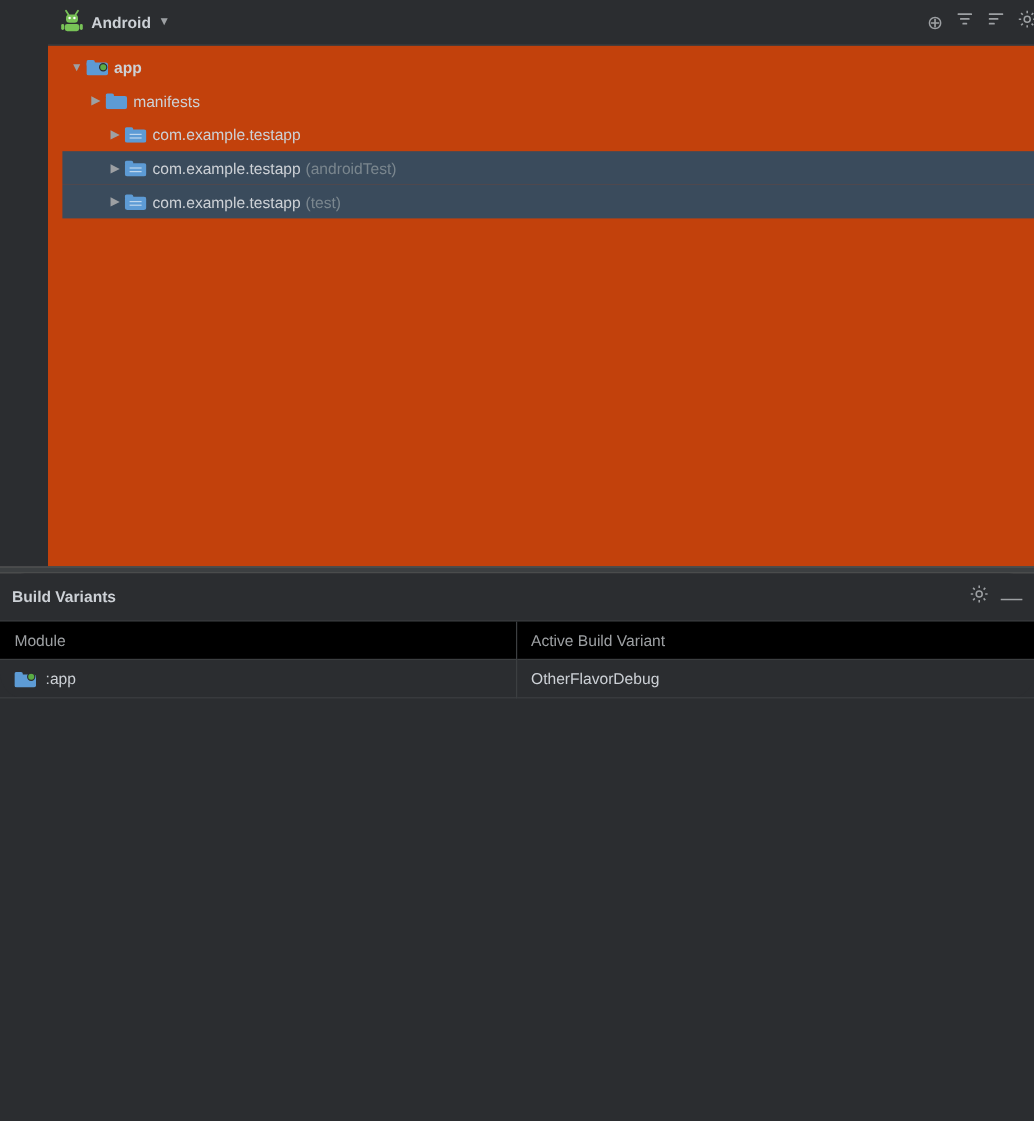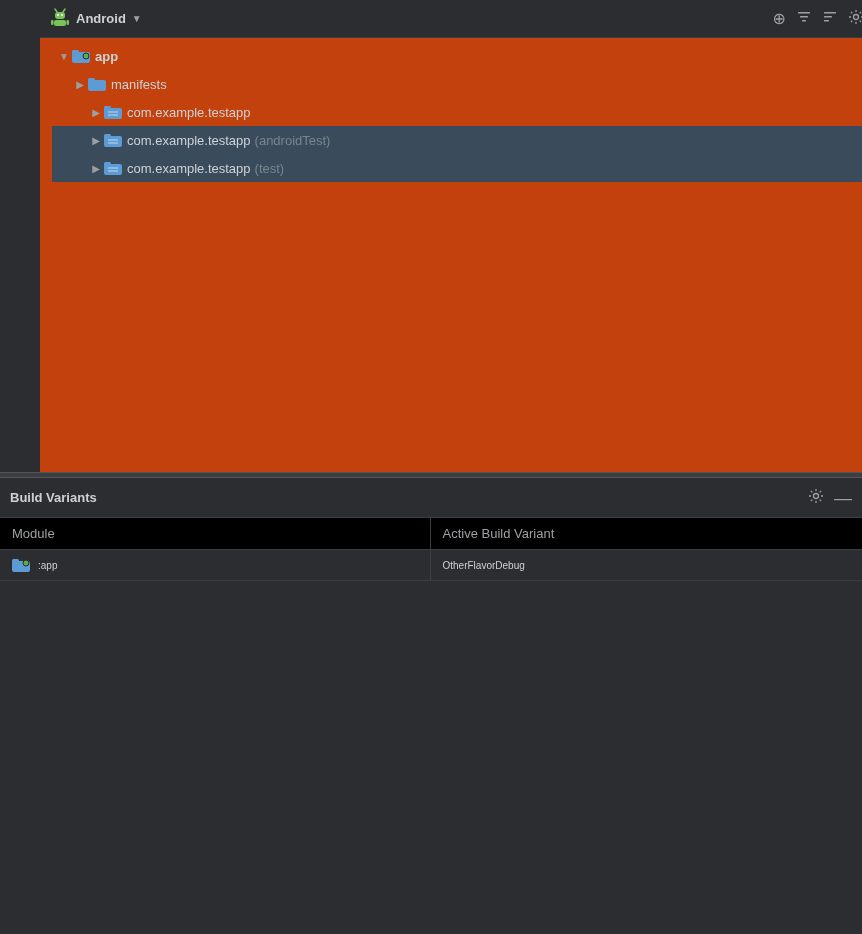--- a/index.html
+++ b/index.html
@@ -193,21 +193,21 @@
 
     .build-table th:last-child {
       border-right: none;
     }
 
     .build-table td {
       padding: 8px 12px;
       border-bottom: 1px solid #3c3f41;
       border-right: 1px solid #3c3f41;
       color: #cdd1d6;
-      font-size: 10px;
+      font-size: 13px;
       vertical-align: middle;
     }
 
     .build-table td:last-child {
       border-right: none;
     }
 
     .col-module { width: 430px; }
     .col-variant { width: auto; }
 

